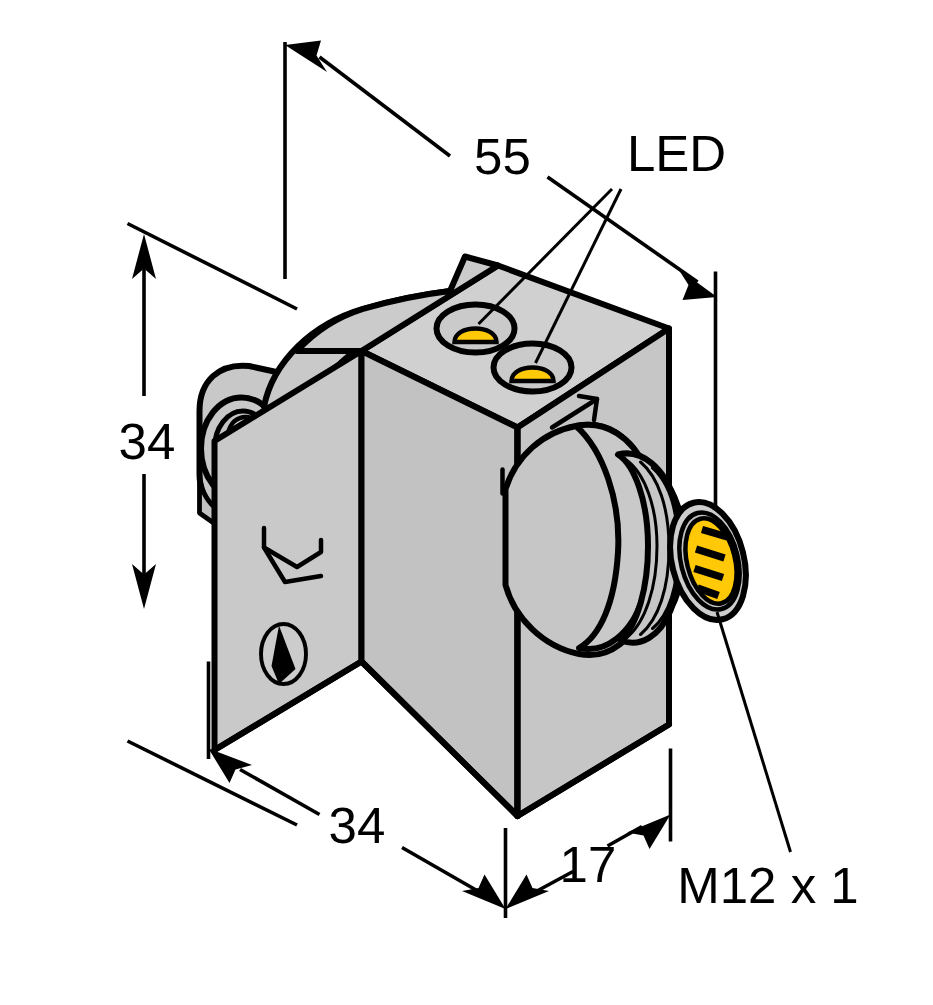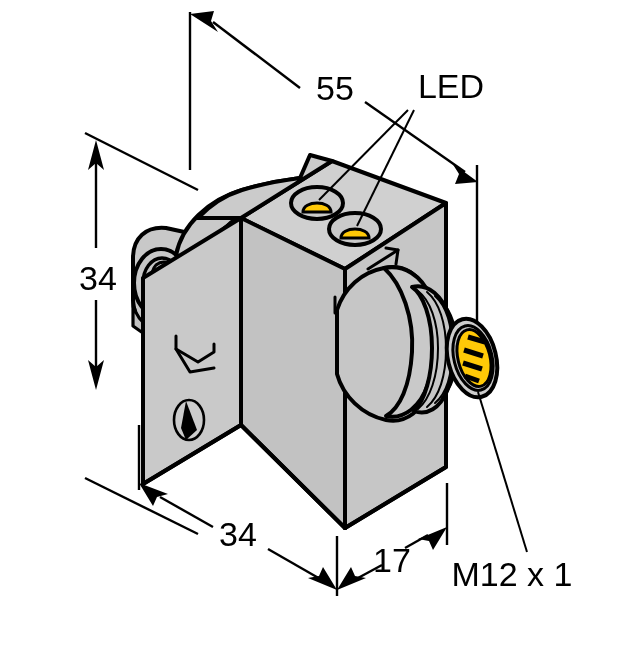--- a/index.html
+++ b/index.html
@@ -11,21 +11,21 @@
   body {
     width: 622px;
     height: 670px;
     font-family: "Liberation Sans", sans-serif;
     overflow: hidden;
     position: relative;
   }
   #drawing-root {
     position: absolute;
     left: 0;
-    top: 0;
+    top: 16px;
     width: 622px;
     height: 620px;
   }
   svg#tech-drawing {
     display: block;
     width: 622px;
     height: 670px;
     background: #ffffff;
   }
   .dim-text {

